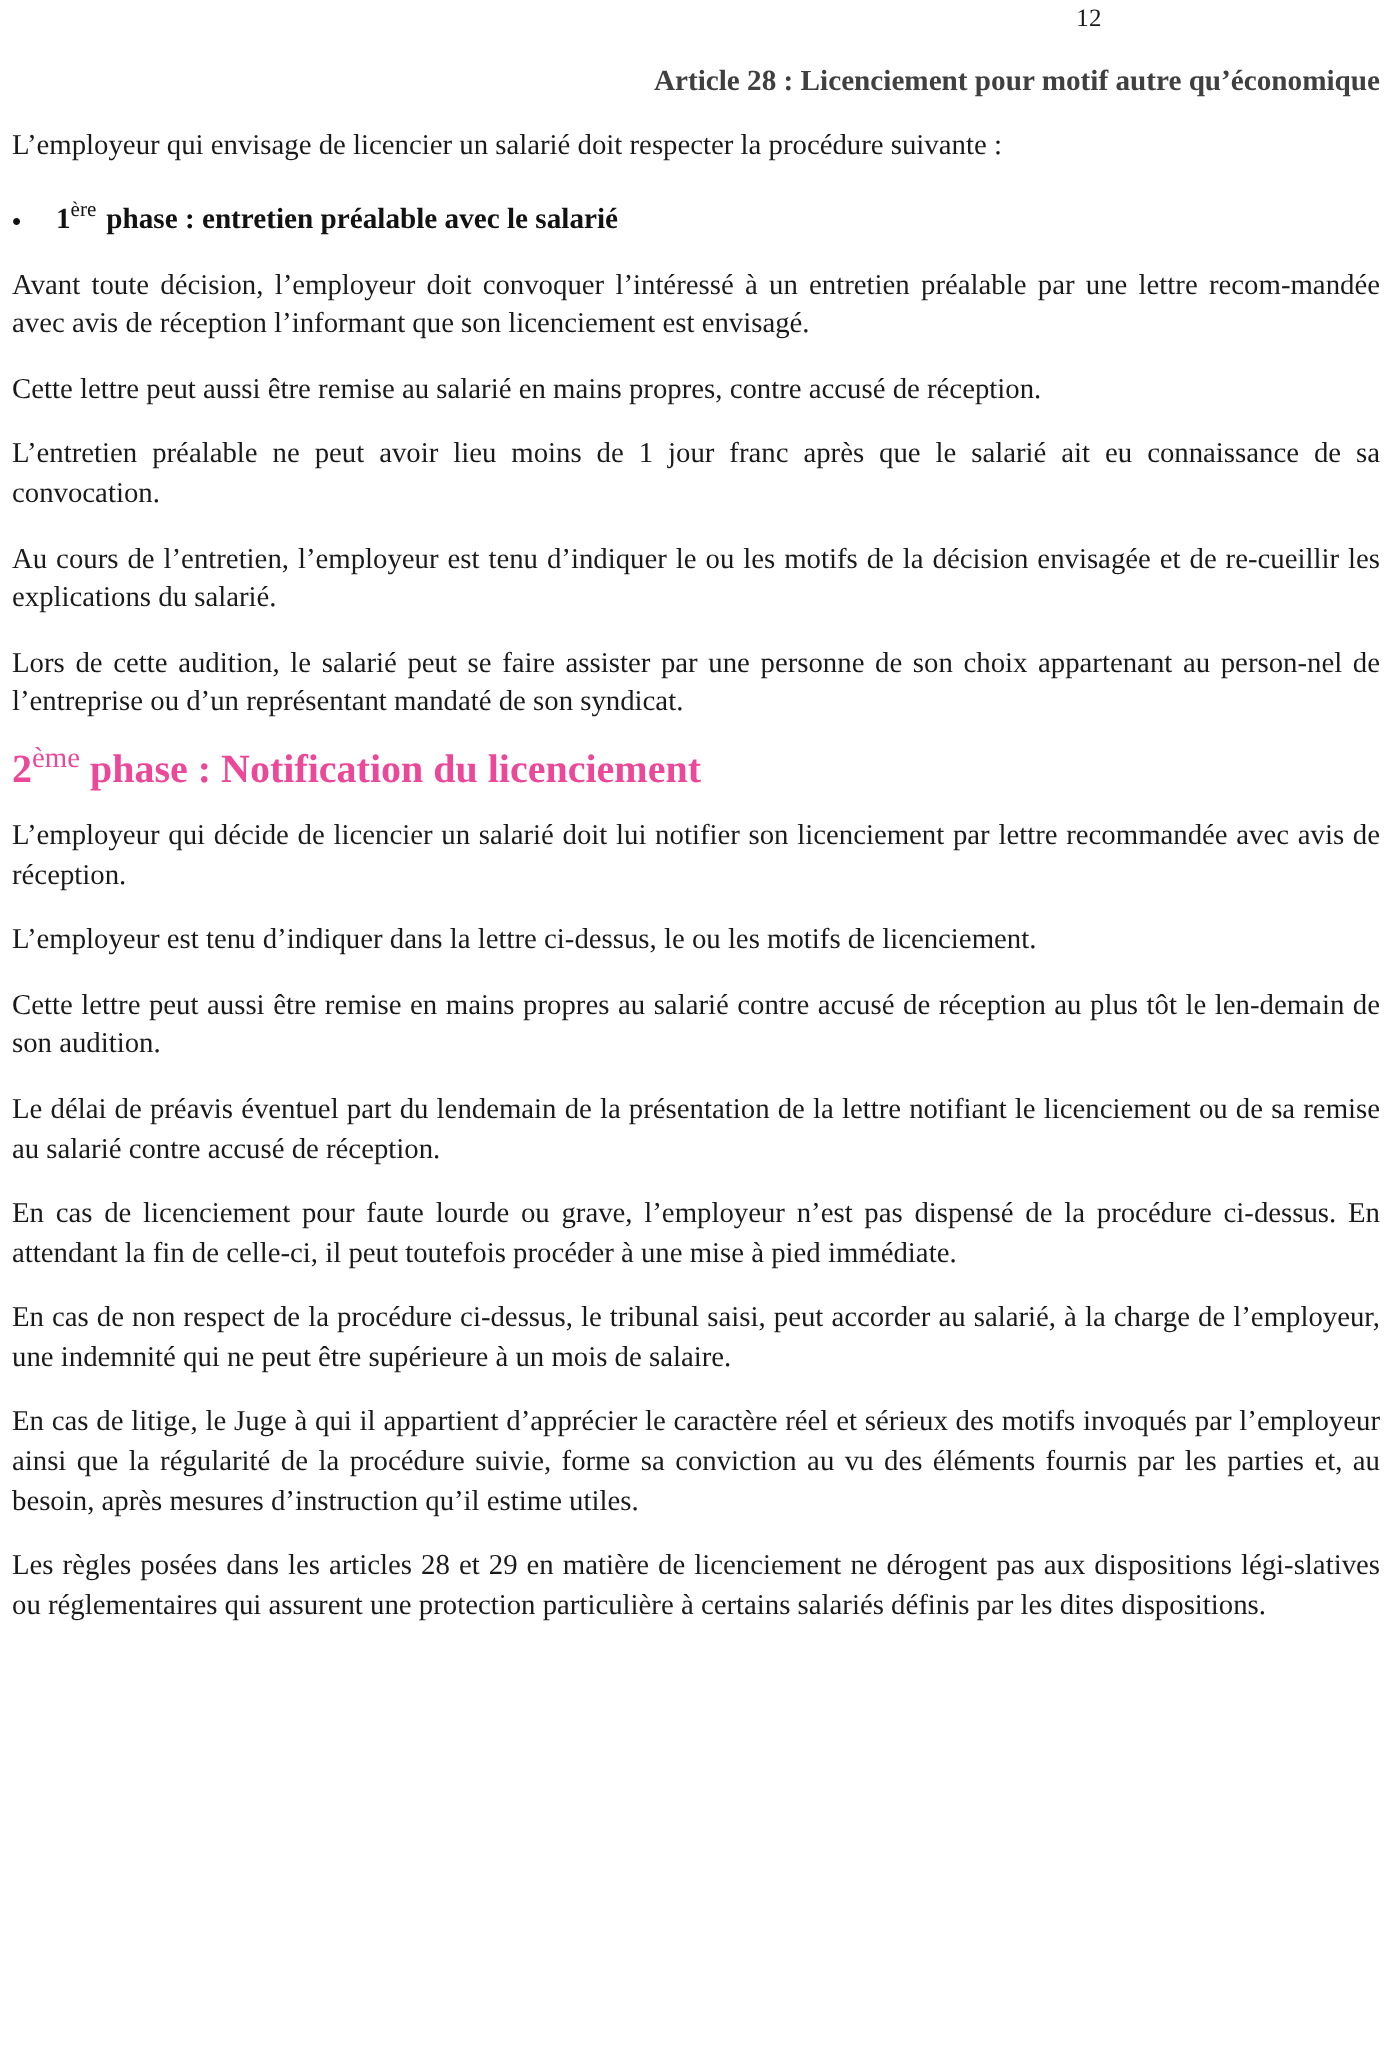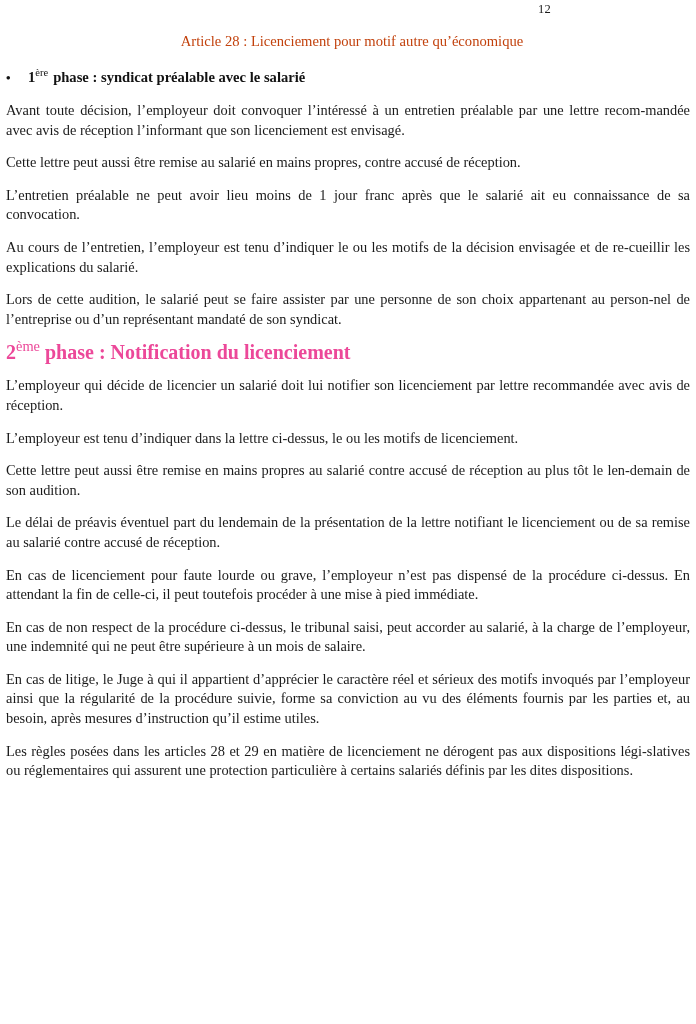--- a/index.html
+++ b/index.html
@@ -53,23 +53,23 @@
     hyphens: manual;
     color: #1a1a1a;
   }
 
   
   h2.article-heading {
     margin: 0 0 13px 0;
     padding-left: 8px;
     font-size: 14.6px;
     line-height: 20px;
-    font-weight: normal;
-    text-align: center;
-    color: #c2410c;
+    font-weight: bold;
+    text-align: right;
+    color: #404040;
   }
 
   
   .phase-bullet {
     margin: 0 0 13px 0;
     padding-left: 14px;
     position: relative;
     font-size: 14.6px;
     line-height: 21px;
     font-weight: bold;
@@ -116,25 +116,26 @@
 
   <div class="folio">12</div>
 
   <div class="column">
 
 
     <div class="spacer-sm"></div>
 
     <h2 class="article-heading">Article 28 : Licenciement pour motif autre qu’économique</h2>
 
+    <p class="body">L’employeur qui envisage de licencier un salarié doit respecter la procédure suivante :</p>
 
     <div class="spacer-sm"></div>
 
     <div class="phase-bullet">
-      <span class="bullet-dot">•</span><span class="phase-num">1</span><sup class="ord">ère</sup><span class="phase-label">phase : syndicat préalable avec le salarié</span>
+      <span class="bullet-dot">•</span><span class="phase-num">1</span><sup class="ord">ère</sup><span class="phase-label">phase : entretien préalable avec le salarié</span>
     </div>
 
     <p class="body">Avant toute décision, l’employeur doit convoquer l’intéressé à un entretien préalable par une lettre recom-mandée avec avis de réception l’informant que son licenciement est envisagé.</p>
     <p class="body">Cette lettre peut aussi être remise au salarié en mains propres, contre accusé de réception.</p>
     <p class="body">L’entretien préalable ne peut avoir lieu moins de 1 jour franc après que le salarié ait eu connaissance de sa convocation.</p>
     <p class="body">Au cours de l’entretien, l’employeur est tenu d’indiquer le ou les motifs de la décision envisagée et de re-cueillir les explications du salarié.</p>
     <p class="body">Lors de cette audition, le salarié peut se faire assister par une personne de son choix appartenant au person-nel de l’entreprise ou d’un représentant mandaté de son syndicat.</p>
 
     <div class="phase-plain">
       <span>2</span><sup class="ord">ème</sup><span class="phase-label">phase : Notification du licenciement</span>

